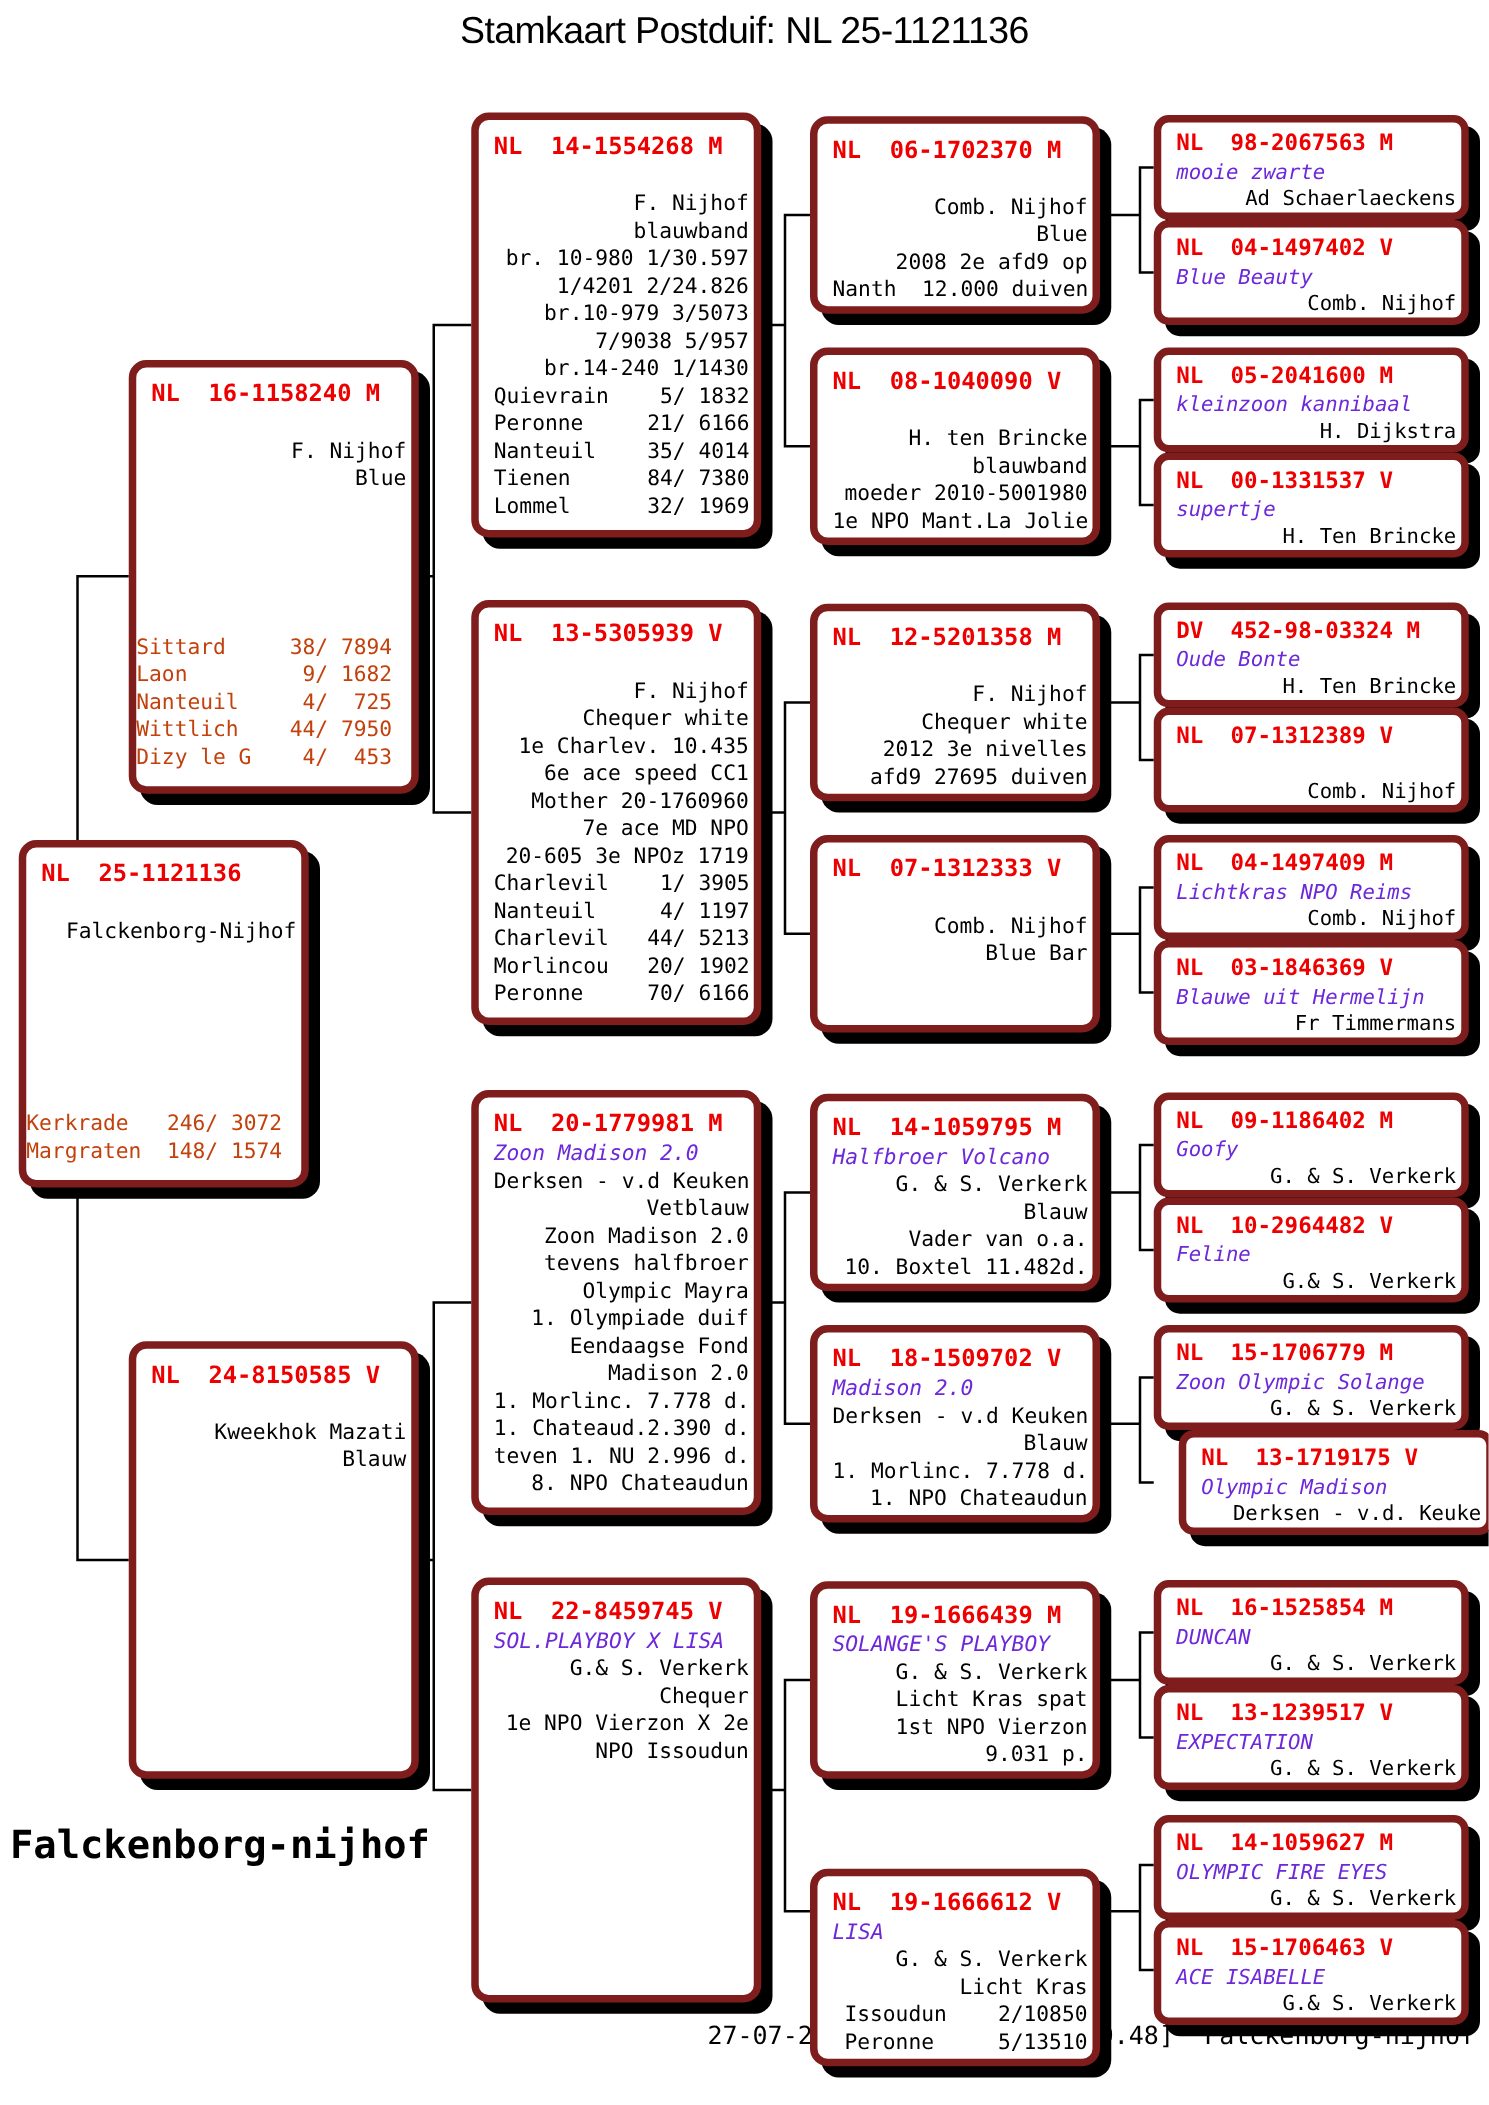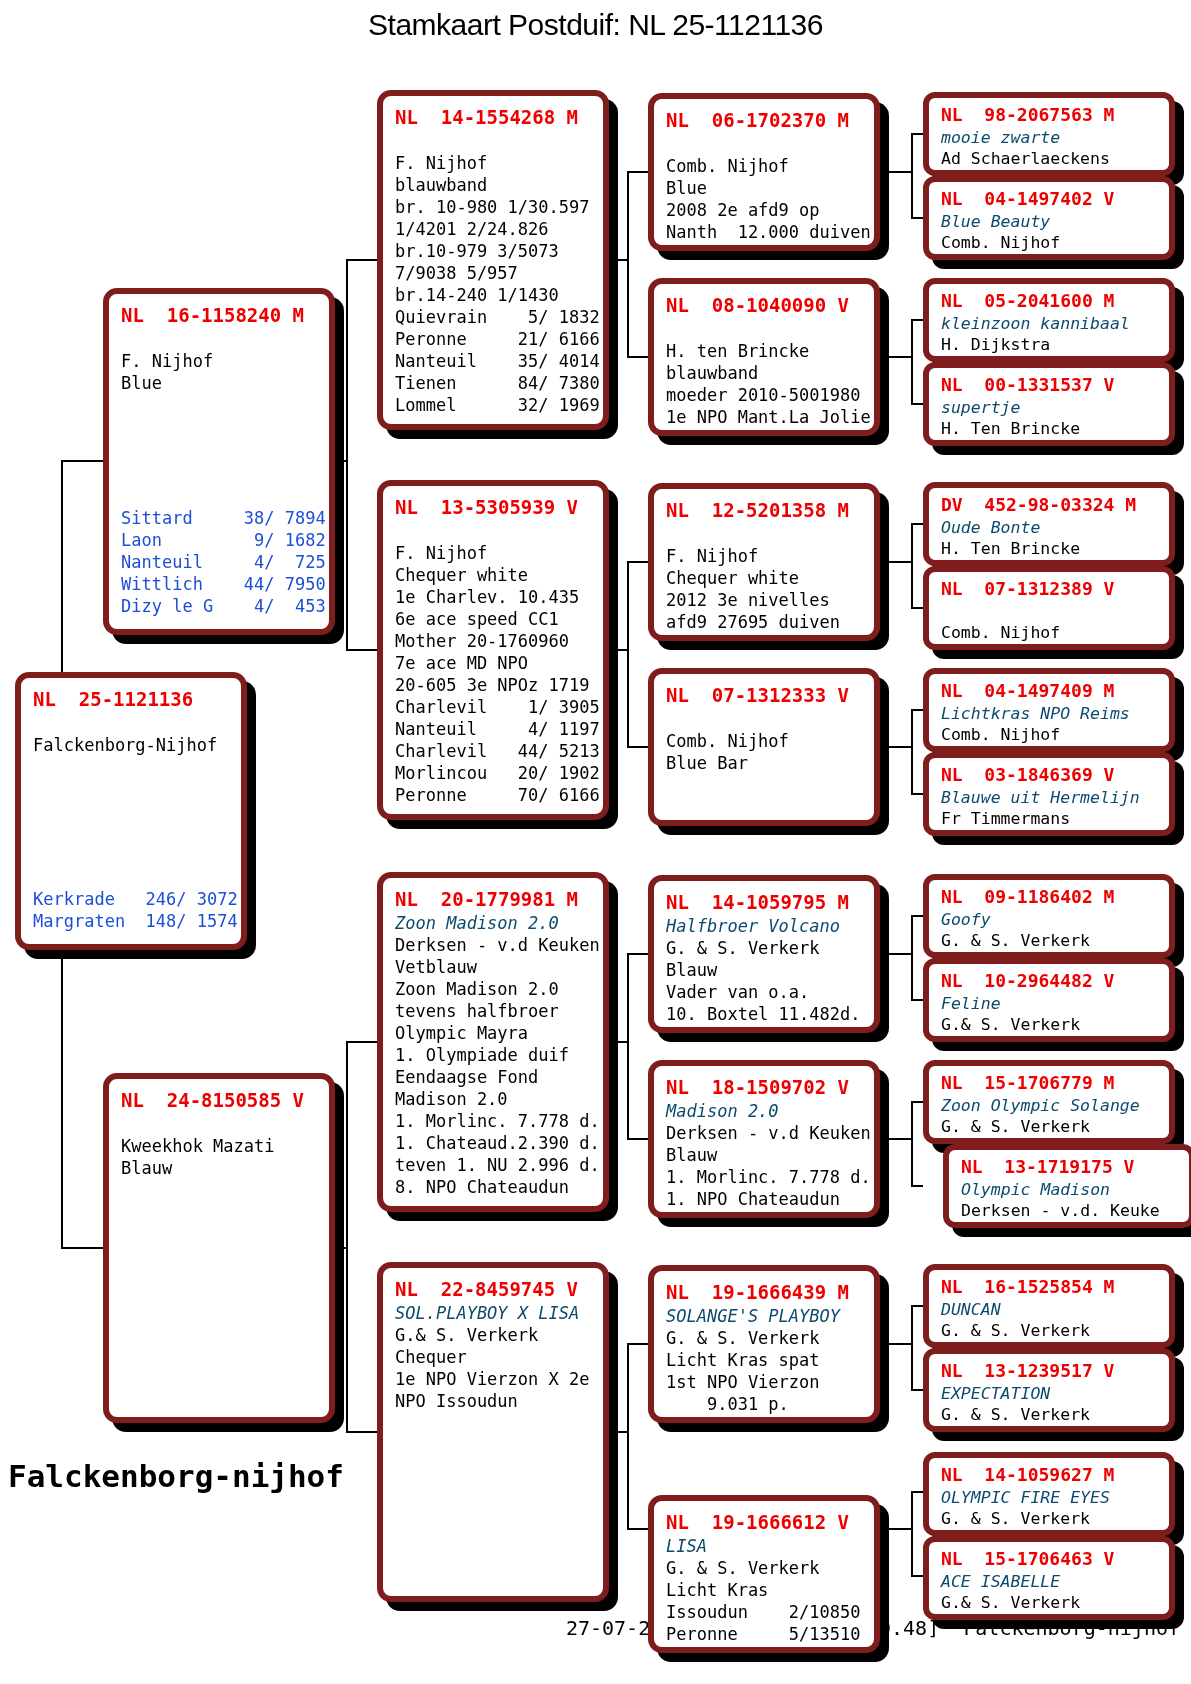--- a/index.html
+++ b/index.html
@@ -7,23 +7,23 @@
         font-family:"DejaVu Sans Mono",monospace;}
   .title{position:absolute;top:8px;left:0;width:100%;text-align:center;
          font-family:"Liberation Sans",sans-serif;font-size:30px;letter-spacing:-0.5px;color:#000000;}
   svg.wires{position:absolute;left:0;top:0;z-index:1;}
   .pbox{position:absolute;background:#fff;border:6px solid #7f1d1d;border-radius:14px;
         box-shadow:9px 9px 0 #000;box-sizing:border-box;z-index:2;
         padding:8px 4px 8px 12px;}
   .w1{width:232px;}
   .w4{width:252px;border-radius:12px;padding:5px 4px 5px:12px;padding:5px 4px 5px 12px;}
   .ring{color:#ee0000;font-weight:bold;font-size:19px;line-height:26px;white-space:pre;}
-  .pname{font-style:italic;font-size:17px;line-height:22px;min-height:22px;white-space:pre;color:#0c4a6e;}
-  .pbody{font-size:17px;line-height:22px;white-space:pre;color:#000;}
-  .pperf{position:absolute;left:12px;bottom:12px;font-size:17px;line-height:22px;white-space:pre;color:#1d4ed8;text-align:center;}
+  .pname{font-style:italic;font-size:17px;line-height:22px;min-height:22px;white-space:pre;color:#6d28d9;}
+  .pbody{font-size:17px;line-height:22px;white-space:pre;color:#000;text-align:right;}
+  .pperf{position:absolute;left:0;bottom:12px;font-size:17px;line-height:22px;white-space:pre;color:#c2410c;text-align:center;}
   .w4 .ring{font-size:18px;line-height:24px;}
   .w4 .pname,.w4 .pbody{font-size:16.5px;line-height:21px;min-height:21px;}
   .owner-name{position:absolute;left:8px;top:1458px;font-size:31px;font-weight:bold;color:#000;}
   .owner-address{position:absolute;left:8px;top:1498px;font-size:19px;line-height:25px;white-space:pre;color:#000;}
   .footer{position:absolute;right:11px;top:1616px;font-size:20px;
           color:#000000;white-space:pre;}
 </style>
 </head>
 <body>
 

